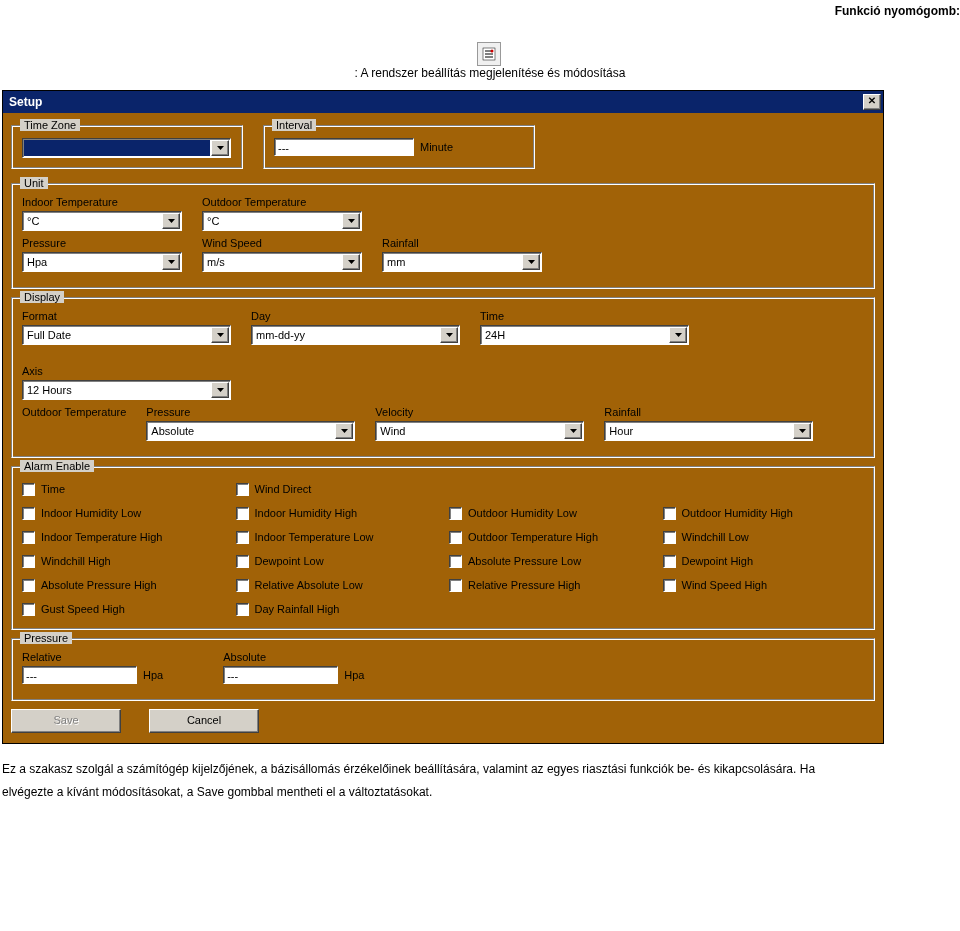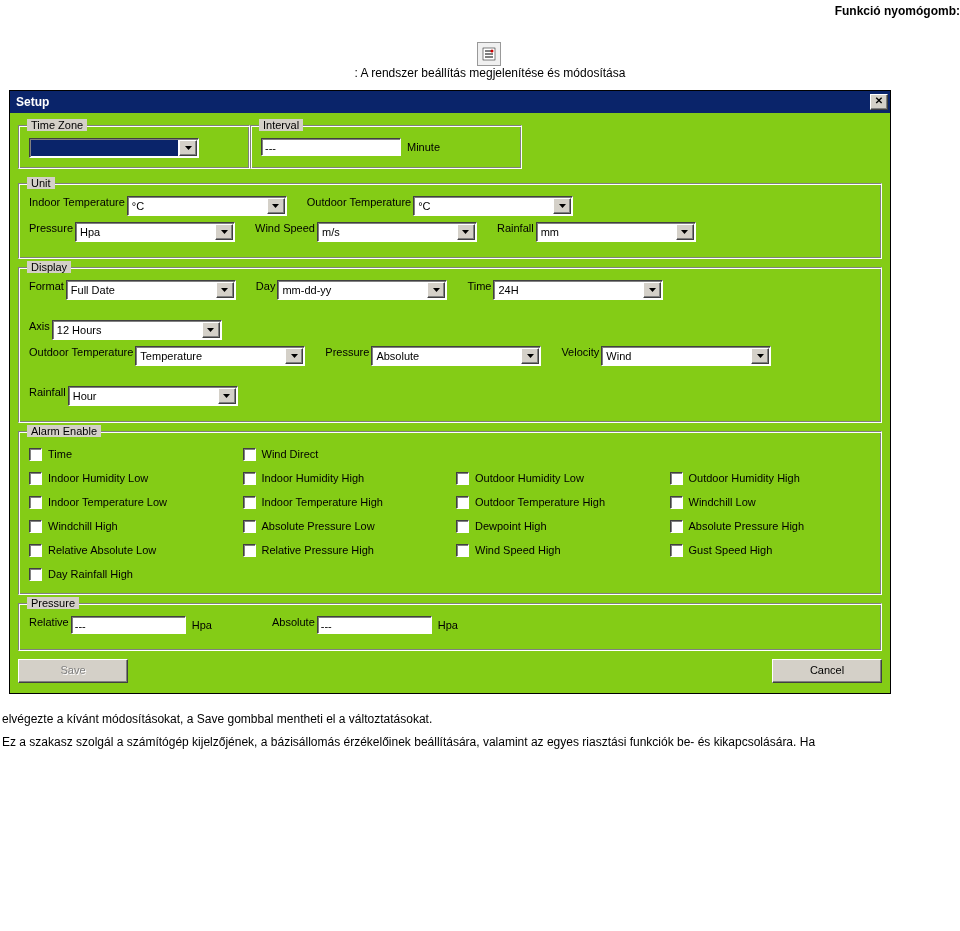--- a/index.html
+++ b/index.html
@@ -28,22 +28,22 @@
   height: 22px;
   border: 1px solid #999;
   background: #f0f0f0;
   display: inline-flex;
   align-items: center;
   justify-content: center;
   margin-right: 2px;
 }
 .dialog {
   width: 880px;
-  margin-left: 9px;
-  background: #84cc16;
+  margin-left: 2px;
+  background: #a16207;
   border: 1px solid #000;
   font-family: "MS Sans Serif", Tahoma, sans-serif;
   font-size: 11px;
   color: #000;
 }
 .titlebar {
   background: #0a246a;
   color: #fff;
   display: flex;
   align-items: center;
@@ -82,24 +82,24 @@
   position: relative;
 }
 .groupbox-title {
   position: absolute;
   top: -7px;
   left: 8px;
   background: #d4d0c8;
   padding: 0 4px;
   font-size: 11px;
 }
-.toprow { display: flex; }
+.toprow { display: flex; gap: 20px; }
 .toprow .groupbox { flex: 0 0 auto; }
 .row { display: flex; gap: 20px; flex-wrap: wrap; margin-bottom: 6px; }
-.field { display: flex; flex-direction: row; gap: 2px; }
+.field { display: flex; flex-direction: column; gap: 2px; }
 .field-label { font-size: 11px; margin-bottom: 1px; }
 .field-inline { display: flex; align-items: center; gap: 6px; }
 
 .sunken-input {
   height: 18px;
   background: #fff;
   border-top: 1px solid #404040;
   border-left: 1px solid #404040;
   border-right: 1px solid #fff;
   border-bottom: 1px solid #fff;
@@ -176,27 +176,27 @@
   border-left: 1px solid #fff;
   border-right: 1px solid #404040;
   border-bottom: 1px solid #404040;
   box-shadow: inset -1px -1px 0 #808080, inset 1px 1px 0 #d4d0c8;
   font-size: 11px;
   text-align: center;
   line-height: 20px;
   padding: 0 14px;
 }
 .btn.disabled { color: #808080; text-shadow: 1px 1px 0 #fff; }
-.button-row { display: flex; gap: 28px; justify-content: space-between; margin-top: 8px; }
+.button-row { display: flex; gap: 28px; justify-content: flex-start; margin-top: 8px; }
 .footer-text {
   font-size: 12px;
   padding: 14px 2px 4px 2px;
   line-height: 1.9;
 }
-.w-190 { width: 170px; }
+.w-190 { width: 209px; }
 .w-160 { width: 160px; }
 .w-140 { width: 140px; }
 .w-115 { width: 115px; }
 </style>
 </head>
 <body>
 
 <div class="page-header">Funkció nyomógomb:</div>
 
 <div class="icon-line">
@@ -346,28 +346,20 @@
                 <svg width="7" height="4">
                   <path d="M0 0 L7 0 L3.5 4 Z" fill="#000"></path>
                 </svg>
               </div>
           </div>
         </div>
       </div>
       <div class="row">
         <div class="field">
           <span class="field-label">Outdoor Temperature</span>
-          <div class="combo w-190">
-            <div class="combo-text">Temperature</div>
-            <div class="combo-btn">
-                <svg width="7" height="4">
-                  <path d="M0 0 L7 0 L3.5 4 Z" fill="#000"></path>
-                </svg>
-              </div>
-          </div>
         </div>
         <div class="field">
           <span class="field-label">Pressure</span>
           <div class="combo w-190">
             <div class="combo-text">Absolute</div>
             <div class="combo-btn">
                 <svg width="7" height="4">
                   <path d="M0 0 L7 0 L3.5 4 Z" fill="#000"></path>
                 </svg>
               </div>
@@ -422,37 +414,41 @@
           <div class="checkbox">
             <div class="cbox"></div>
             <span>Outdoor Humidity Low</span>
           </div>
           <div class="checkbox">
             <div class="cbox"></div>
             <span>Outdoor Humidity High</span>
           </div>
           <div class="checkbox">
             <div class="cbox"></div>
+            <span>Indoor Temperature High</span>
+          </div>
+          <div class="checkbox">
+            <div class="cbox"></div>
             <span>Indoor Temperature Low</span>
           </div>
           <div class="checkbox">
             <div class="cbox"></div>
-            <span>Indoor Temperature High</span>
-          </div>
-          <div class="checkbox">
-            <div class="cbox"></div>
             <span>Outdoor Temperature High</span>
           </div>
           <div class="checkbox">
             <div class="cbox"></div>
             <span>Windchill Low</span>
           </div>
           <div class="checkbox">
             <div class="cbox"></div>
             <span>Windchill High</span>
+          </div>
+          <div class="checkbox">
+            <div class="cbox"></div>
+            <span>Dewpoint Low</span>
           </div>
           <div class="checkbox">
             <div class="cbox"></div>
             <span>Absolute Pressure Low</span>
           </div>
           <div class="checkbox">
             <div class="cbox"></div>
             <span>Dewpoint High</span>
           </div>
           <div class="checkbox">
@@ -504,15 +500,15 @@
 
     <div class="button-row">
       <div class="btn disabled">Save</div>
       <div class="btn">Cancel</div>
     </div>
 
   </div>
 </div>
 
 <div class="footer-text">
+  <div>Ez a szakasz szolgál a számítógép kijelzőjének, a bázisállomás érzékelőinek beállítására, valamint az egyes riasztási funkciók be- és kikapcsolására. Ha</div>
   <div>elvégezte a kívánt módosításokat, a Save gombbal mentheti el a változtatásokat.</div>
-  <div>Ez a szakasz szolgál a számítógép kijelzőjének, a bázisállomás érzékelőinek beállítására, valamint az egyes riasztási funkciók be- és kikapcsolására. Ha</div>
 </div>
 
 </body></html>

